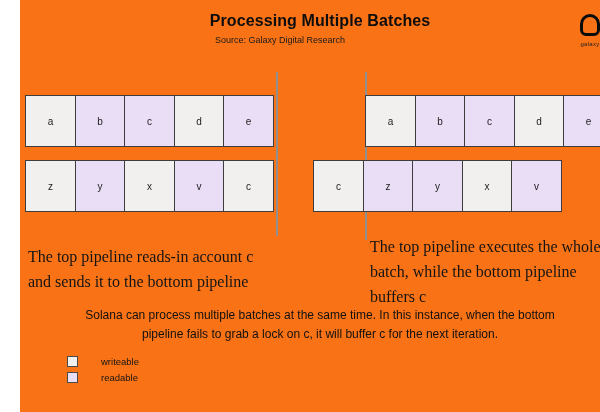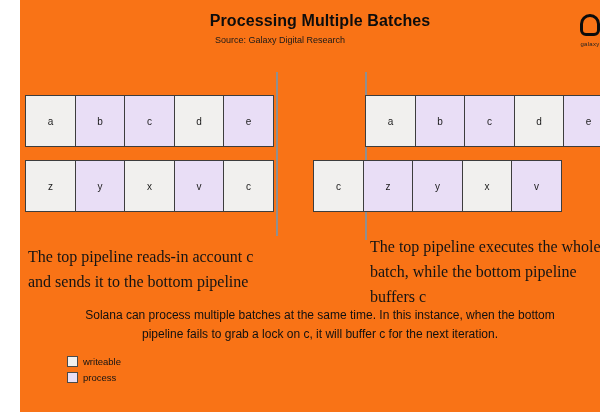--- a/index.html
+++ b/index.html
@@ -90,21 +90,21 @@
   .footer-note {
     left: 60px; top: 306px; width: 480px;
     text-align: center;
     font-size: 12px;
     line-height: 1.6;
     color: #101010;
   }
 
   
   .legend { left: 7px; top: 356px; }
-  .legend-row { display: flex; align-items: flex-end; gap: 5px; margin-bottom: 5px; padding-left: 40px; }
+  .legend-row { display: flex; align-items: flex-end; gap: 23px; margin-bottom: 5px; padding-left: 40px; }
   .swatch {
     box-sizing: border-box;
     width: 11px; height: 11px;
     border: 1px solid #4a4a4a;
   }
   .swatch.writeable { background: var(--writeable, #f1f0ee); }
   .swatch.readable  { background: var(--readable, #e9def6); }
   .legend-label { font-size: 9.5px; color: #141414; }
 </style>
 </head>
@@ -157,17 +157,17 @@
 
   <div class="abs footer-note">Solana can process multiple batches at the same time. In this instance, when the bottom pipeline fails to grab a lock on c, it will buffer c for the next iteration.</div>
 
   <div class="abs legend">
     <div class="legend-row">
       <div class="swatch writeable"></div>
       <div class="legend-label">writeable</div>
     </div>
     <div class="legend-row">
       <div class="swatch readable"></div>
-      <div class="legend-label">process</div>
+      <div class="legend-label">readable</div>
     </div>
   </div>
 
 </div>
 
 </body></html>

